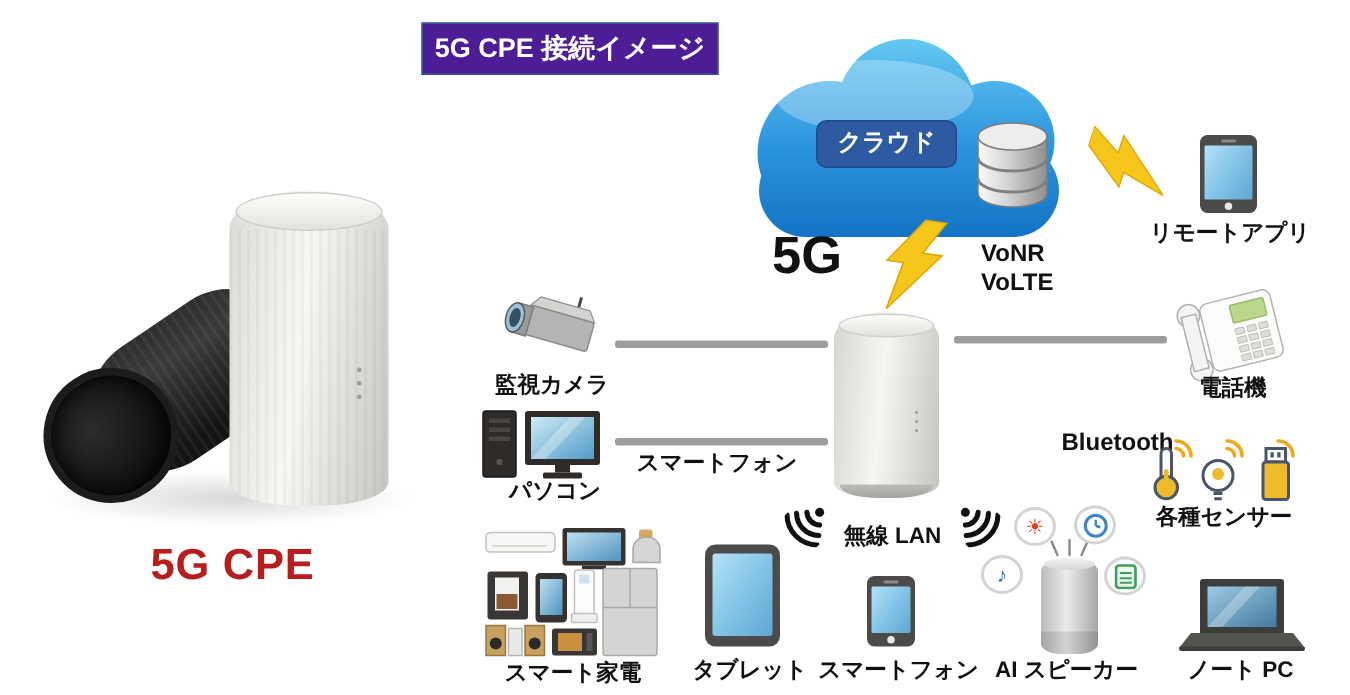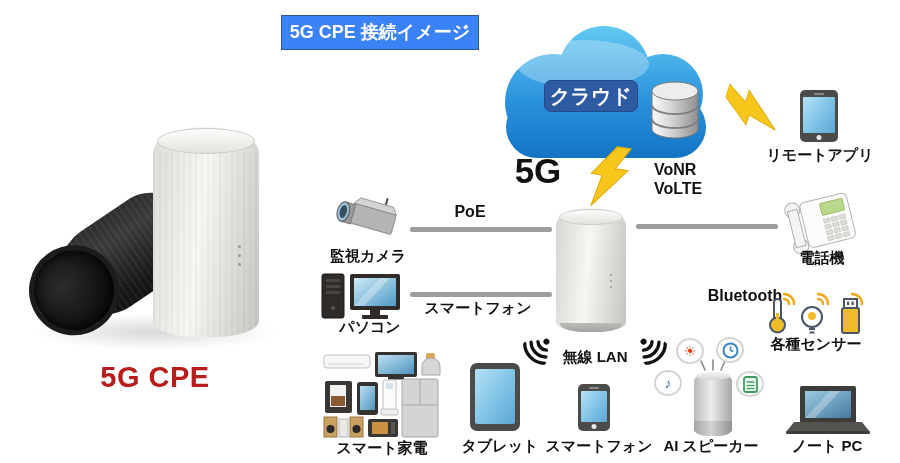--- a/index.html
+++ b/index.html
@@ -3,21 +3,21 @@
 <meta charset="utf-8">
 <style>
   html,body{margin:0;padding:0;background:#fff;}
   .canvas{position:relative;width:900px;height:463px;background:#fff;overflow:hidden;
           font-family:"Liberation Sans","DejaVu Sans",sans-serif;color:#111;}
   .lbl{position:absolute;font-weight:bold;font-size:15px;color:#111;text-align:center;white-space:nowrap;}
   .hline{position:absolute;height:5px;background:#9d9d9d;border-radius:2px;}
 
   
   .title-badge{position:absolute;left:281px;top:15px;width:196px;height:33px;line-height:33px;
-    background:#3b82f6;border:1px solid #2f569a;color:#fff;font-weight:bold;font-size:18px;text-align:center;}
+    background:#4c1d95;border:1px solid #2f569a;color:#fff;font-weight:bold;font-size:18px;text-align:center;}
 
   
   .product{position:absolute;left:15px;top:123px;width:290px;height:245px;}
   .product .shadow{position:absolute;left:6px;right:18px;bottom:16px;height:40px;
     background:radial-gradient(ellipse at center,rgba(0,0,0,.15),rgba(0,0,0,0) 65%);}
   .cyl-white{position:absolute;left:138px;top:4px;width:106px;height:210px;
     background:linear-gradient(97deg,#dcdbd7 0%,#f8f7f4 45%,#c6c5c1 100%);
     border-radius:53px 53px 44px 44px / 26px 26px 16px 16px;}
   .cyl-white::before{content:"";position:absolute;left:4px;right:4px;top:1px;height:26px;border-radius:50%;
     background:linear-gradient(#fdfdfc,#e3e2de);border:1px solid #cecdc9;box-sizing:border-box;}
@@ -33,21 +33,21 @@
   .cb-body::after{content:"";position:absolute;inset:0;border-radius:45px;
     background:repeating-linear-gradient(90deg,rgba(255,255,255,.05) 0 2px,rgba(0,0,0,0) 2px 6px);}
   .cb-cap{position:absolute;left:0;top:0;width:90px;height:90px;border-radius:50%;
     background:radial-gradient(circle at 40% 38%,#2c2c2c,#0d0d0d 72%);
     border:5px solid #1c1c1c;box-sizing:border-box;box-shadow:inset 0 0 14px #000;}
   .product-label{position:absolute;left:50px;top:361px;width:210px;text-align:center;
     font-size:29px;font-weight:800;letter-spacing:.5px;color:#b91c1c;}
 
   
   .cloud-badge{position:absolute;left:544px;top:80px;width:92px;height:30px;line-height:30px;z-index:4;
-    background:#2d5aa0;border-radius:7px;border:1px solid #1f4a8c;color:#fff;font-weight:bold;font-size:20px;text-align:center;}
+    background:#2d5aa0;border-radius:7px;border:1px solid #1f4a8c;color:#fff;font-weight:bold;font-size:16px;text-align:center;}
 
   
   .device-phone{position:absolute;background:#4b4b49;border-radius:5px;}
   .device-phone .scr{position:absolute;left:3px;right:3px;top:7px;bottom:9px;border-radius:1px;
     background:linear-gradient(125deg,#b5e2f6 0%,#7fc2e5 55%,#5ea8d4 100%);}
   .device-phone .spk{position:absolute;top:3px;left:50%;transform:translateX(-50%);width:10px;height:2px;border-radius:1px;background:#8a8a8a;}
   .device-phone .home{position:absolute;bottom:2px;left:50%;transform:translateX(-50%);width:5px;height:5px;border-radius:50%;background:#e9e9e9;}
   .tablet{position:absolute;left:470px;top:363px;width:50px;height:68px;background:#4b4b49;border-radius:7px;}
   .tablet .scr{position:absolute;left:5px;right:5px;top:6px;bottom:7px;border-radius:2px;
     background:linear-gradient(125deg,#b5e2f6 0%,#7fc2e5 55%,#5ea8d4 100%);}
@@ -148,21 +148,20 @@
   <div class="lbl" style="left:654px;top:160px;width:70px;text-align:left;font-size:16px;line-height:19px;">
     <div>VoNR</div>
     <div>VoLTE</div>
   </div>
 
   <div class="cpe-center">
     <div class="leds"><i></i><i></i><i></i><span class="slit"></span></div>
   </div>
 
   <div class="hline" style="left:410px;top:227px;width:142px;"></div>
-  <div class="lbl" style="left:420px;top:203px;width:100px;font-size:16px;">PoE</div>
   <div class="hline" style="left:410px;top:292px;width:142px;"></div>
   <div class="lbl" style="left:418px;top:299px;width:120px;">スマートフォン</div>
   <div class="hline" style="left:636px;top:224px;width:142px;"></div>
 
   <svg class="abs" style="left:334px;top:194px;" width="70" height="52" viewBox="0 0 70 52">
     <g transform="rotate(16 35 26)">
       <line x1="47" y1="0" x2="47" y2="15" stroke="#4a4a4a" stroke-width="2"></line>
       <polygon points="16,14 60,14 55,7 21,7" fill="#d3d3d1" stroke="#8c8c8a" stroke-width="0.8"></polygon>
       <rect x="16" y="14" width="44" height="20" rx="2" fill="#b4b4b2" stroke="#8c8c8a"></rect>
       <rect x="8" y="15" width="10" height="20" fill="#9a9a98" stroke="#7c7c7a"></rect>

